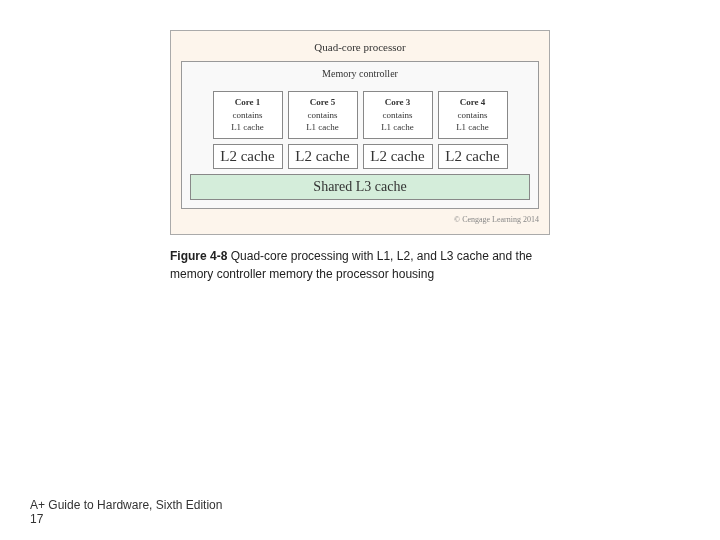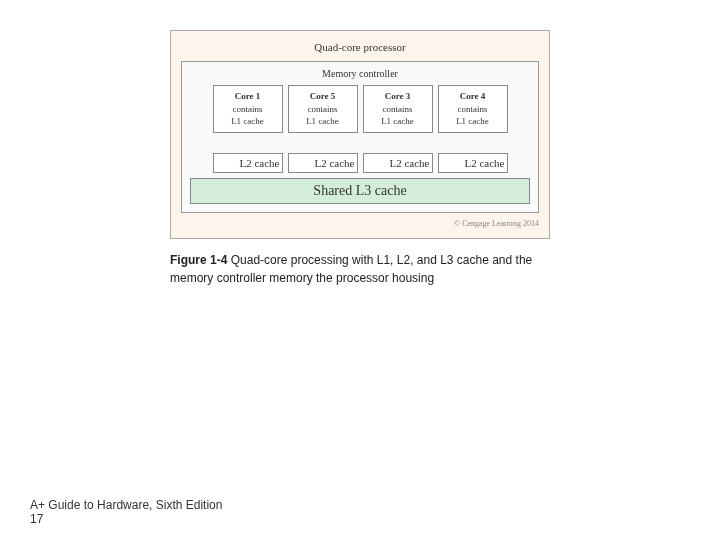--- a/index.html
+++ b/index.html
@@ -45,28 +45,28 @@
       border: 1px solid #999;
       background: #f9f9f9;
       padding: 6px 8px 8px 8px;
       margin-bottom: 6px;
     }
 
     .memory-controller-label {
       text-align: center;
       font-size: 10px;
       color: #333;
-      margin-bottom: 6px;
+      margin-bottom: 12px;
     }
 
     .cores-row {
       display: flex;
       gap: 5px;
       justify-content: center;
-      margin-bottom: 20px;
+      margin-bottom: 5px;
     }
 
     .core-box {
       border: 1px solid #888;
       background: #ffffff;
       width: 70px;
       padding: 4px 2px;
       text-align: center;
       font-size: 9px;
       color: #333;
@@ -83,22 +83,22 @@
       gap: 5px;
       justify-content: center;
       margin-bottom: 5px;
     }
 
     .l2-box {
       border: 1px solid #888;
       background: #ffffff;
       width: 70px;
       padding: 3px 2px;
-      text-align: right;
-      font-size: 11px;
+      text-align: center;
+      font-size: 15px;
       color: #333;
     }
 
     .l3-row {
       margin-top: 4px;
     }
 
     .l3-box {
       border: 1px solid #888;
       background: #d4edda;
@@ -196,21 +196,21 @@
         <div class="l3-box">Shared L3 cache</div>
       </div>
 
     </div>
 
     <div class="copyright">© Cengage Learning 2014</div>
 
   </div>
 
   <div class="caption">
-    <strong>Figure 1-4</strong><span> Quad-core processing with L1, L2, and L3 cache and the memory controller memory the processor housing</span>
+    <strong>Figure 4-8</strong><span> Quad-core processing with L1, L2, and L3 cache and the memory controller memory the processor housing</span>
   </div>
 
 </div>
 
 <div class="footer">
   <span class="footer-left">A+ Guide to Hardware, Sixth Edition</span>
   <span class="footer-right">17</span>
 </div>
 
 </body></html>

